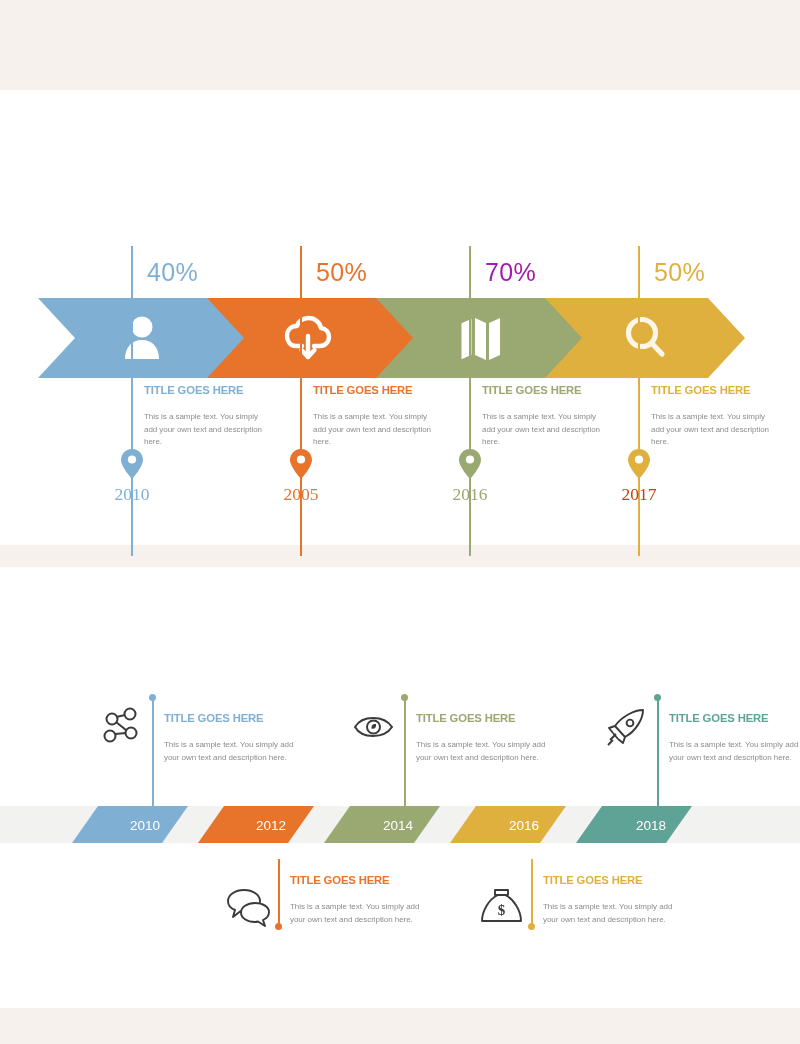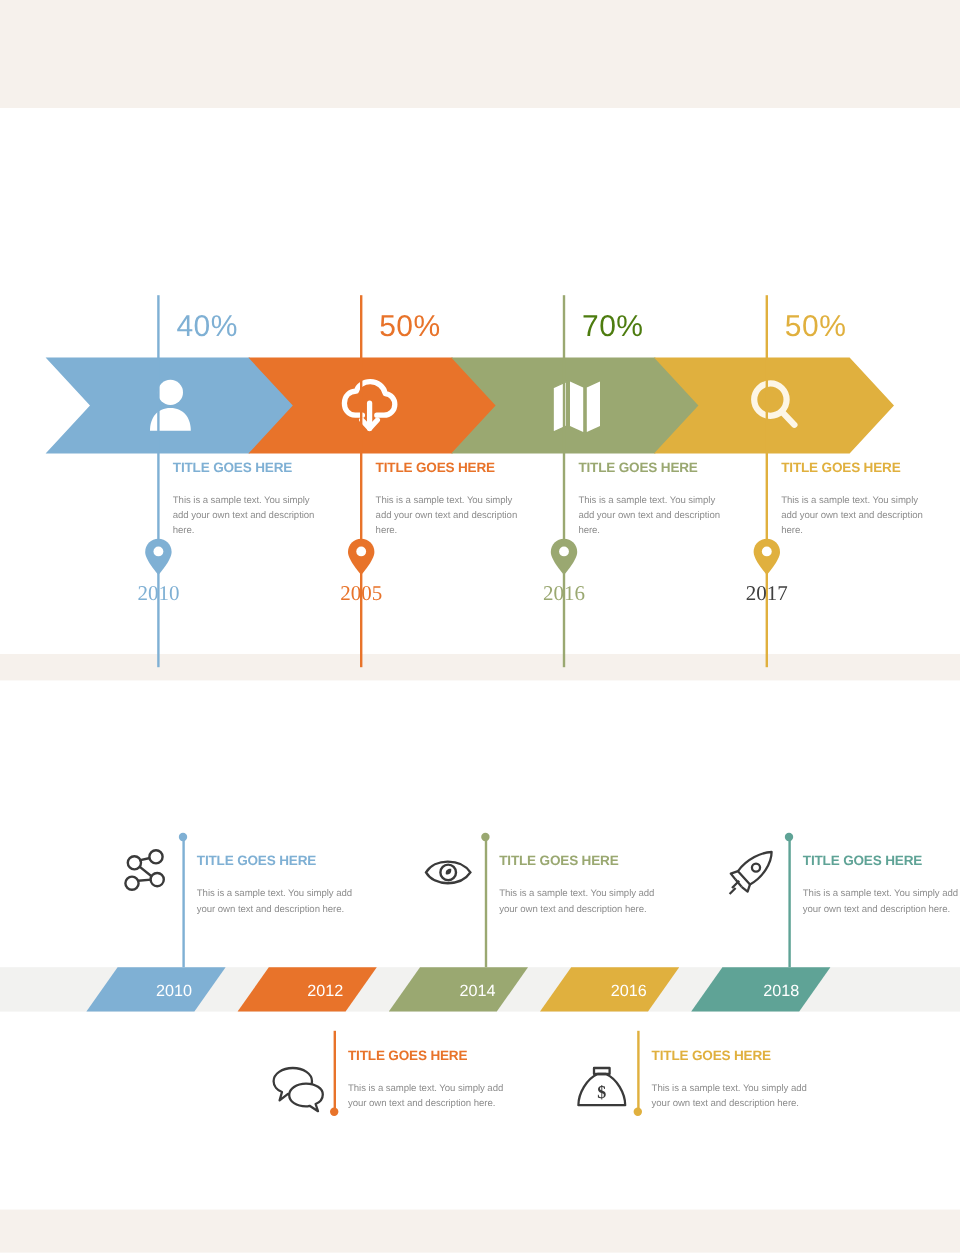--- a/index.html
+++ b/index.html
@@ -229,40 +229,40 @@
     <div class="s1-body">This is a sample text. You simply add your own text and description here.</div>
     <svg class="s1-pin" viewBox="0 0 22 30">
       <path d="M 11,0 C 4.9,0 0,4.9 0,11 C 0,18 11,30 11,30 C 11,30 22,18 22,11 C 22,4.9 17.1,0 11,0 Z" fill="#e8732a"></path>
       <circle cx="11" cy="10.5" r="4.1" fill="#ffffff"></circle>
     </svg>
     <div class="s1-year" style="color:#e8732a">2005</div>
   </div>
 
   <div class="s1-col" style="left:469px">
     <div class="s1-vline" style="background:#9aa871"></div>
-    <div class="s1-pct" style="color:#4d7c0f">70%</div>
+    <div class="s1-pct" style="color:#a21caf">70%</div>
     <div class="s1-title" style="color:#9aa871">TITLE GOES HERE</div>
     <div class="s1-body">This is a sample text. You simply add your own text and description here.</div>
     <svg class="s1-pin" viewBox="0 0 22 30">
       <path d="M 11,0 C 4.9,0 0,4.9 0,11 C 0,18 11,30 11,30 C 11,30 22,18 22,11 C 22,4.9 17.1,0 11,0 Z" fill="#9aa871"></path>
       <circle cx="11" cy="10.5" r="4.1" fill="#ffffff"></circle>
     </svg>
     <div class="s1-year" style="color:#9aa871">2016</div>
   </div>
 
   <div class="s1-col" style="left:638px">
     <div class="s1-vline" style="background:#e0b03e"></div>
     <div class="s1-pct" style="color:#e0b03e">50%</div>
     <div class="s1-title" style="color:#e0b03e">TITLE GOES HERE</div>
     <div class="s1-body" style="width:118px">This is a sample text. You simply add your own text and description here.</div>
     <svg class="s1-pin" viewBox="0 0 22 30">
       <path d="M 11,0 C 4.9,0 0,4.9 0,11 C 0,18 11,30 11,30 C 11,30 22,18 22,11 C 22,4.9 17.1,0 11,0 Z" fill="#e0b03e"></path>
       <circle cx="11" cy="10.5" r="4.1" fill="#ffffff"></circle>
     </svg>
-    <div class="s1-year" style="color:#404040">2017</div>
+    <div class="s1-year" style="color:#c2410c">2017</div>
   </div>
 </div>
 
 <div id="section-two">
 
   <div id="ribbon-bg"></div>
 
   <svg id="ribbon-svg" viewBox="0 0 800 45">
     <path d="M 98,4 L 188,4 L 162,41 L 72,41 Z" fill="#7fb0d4"></path>
     <path d="M 224,4 L 314,4 L 288,41 L 198,41 Z" fill="#e8732a"></path>

